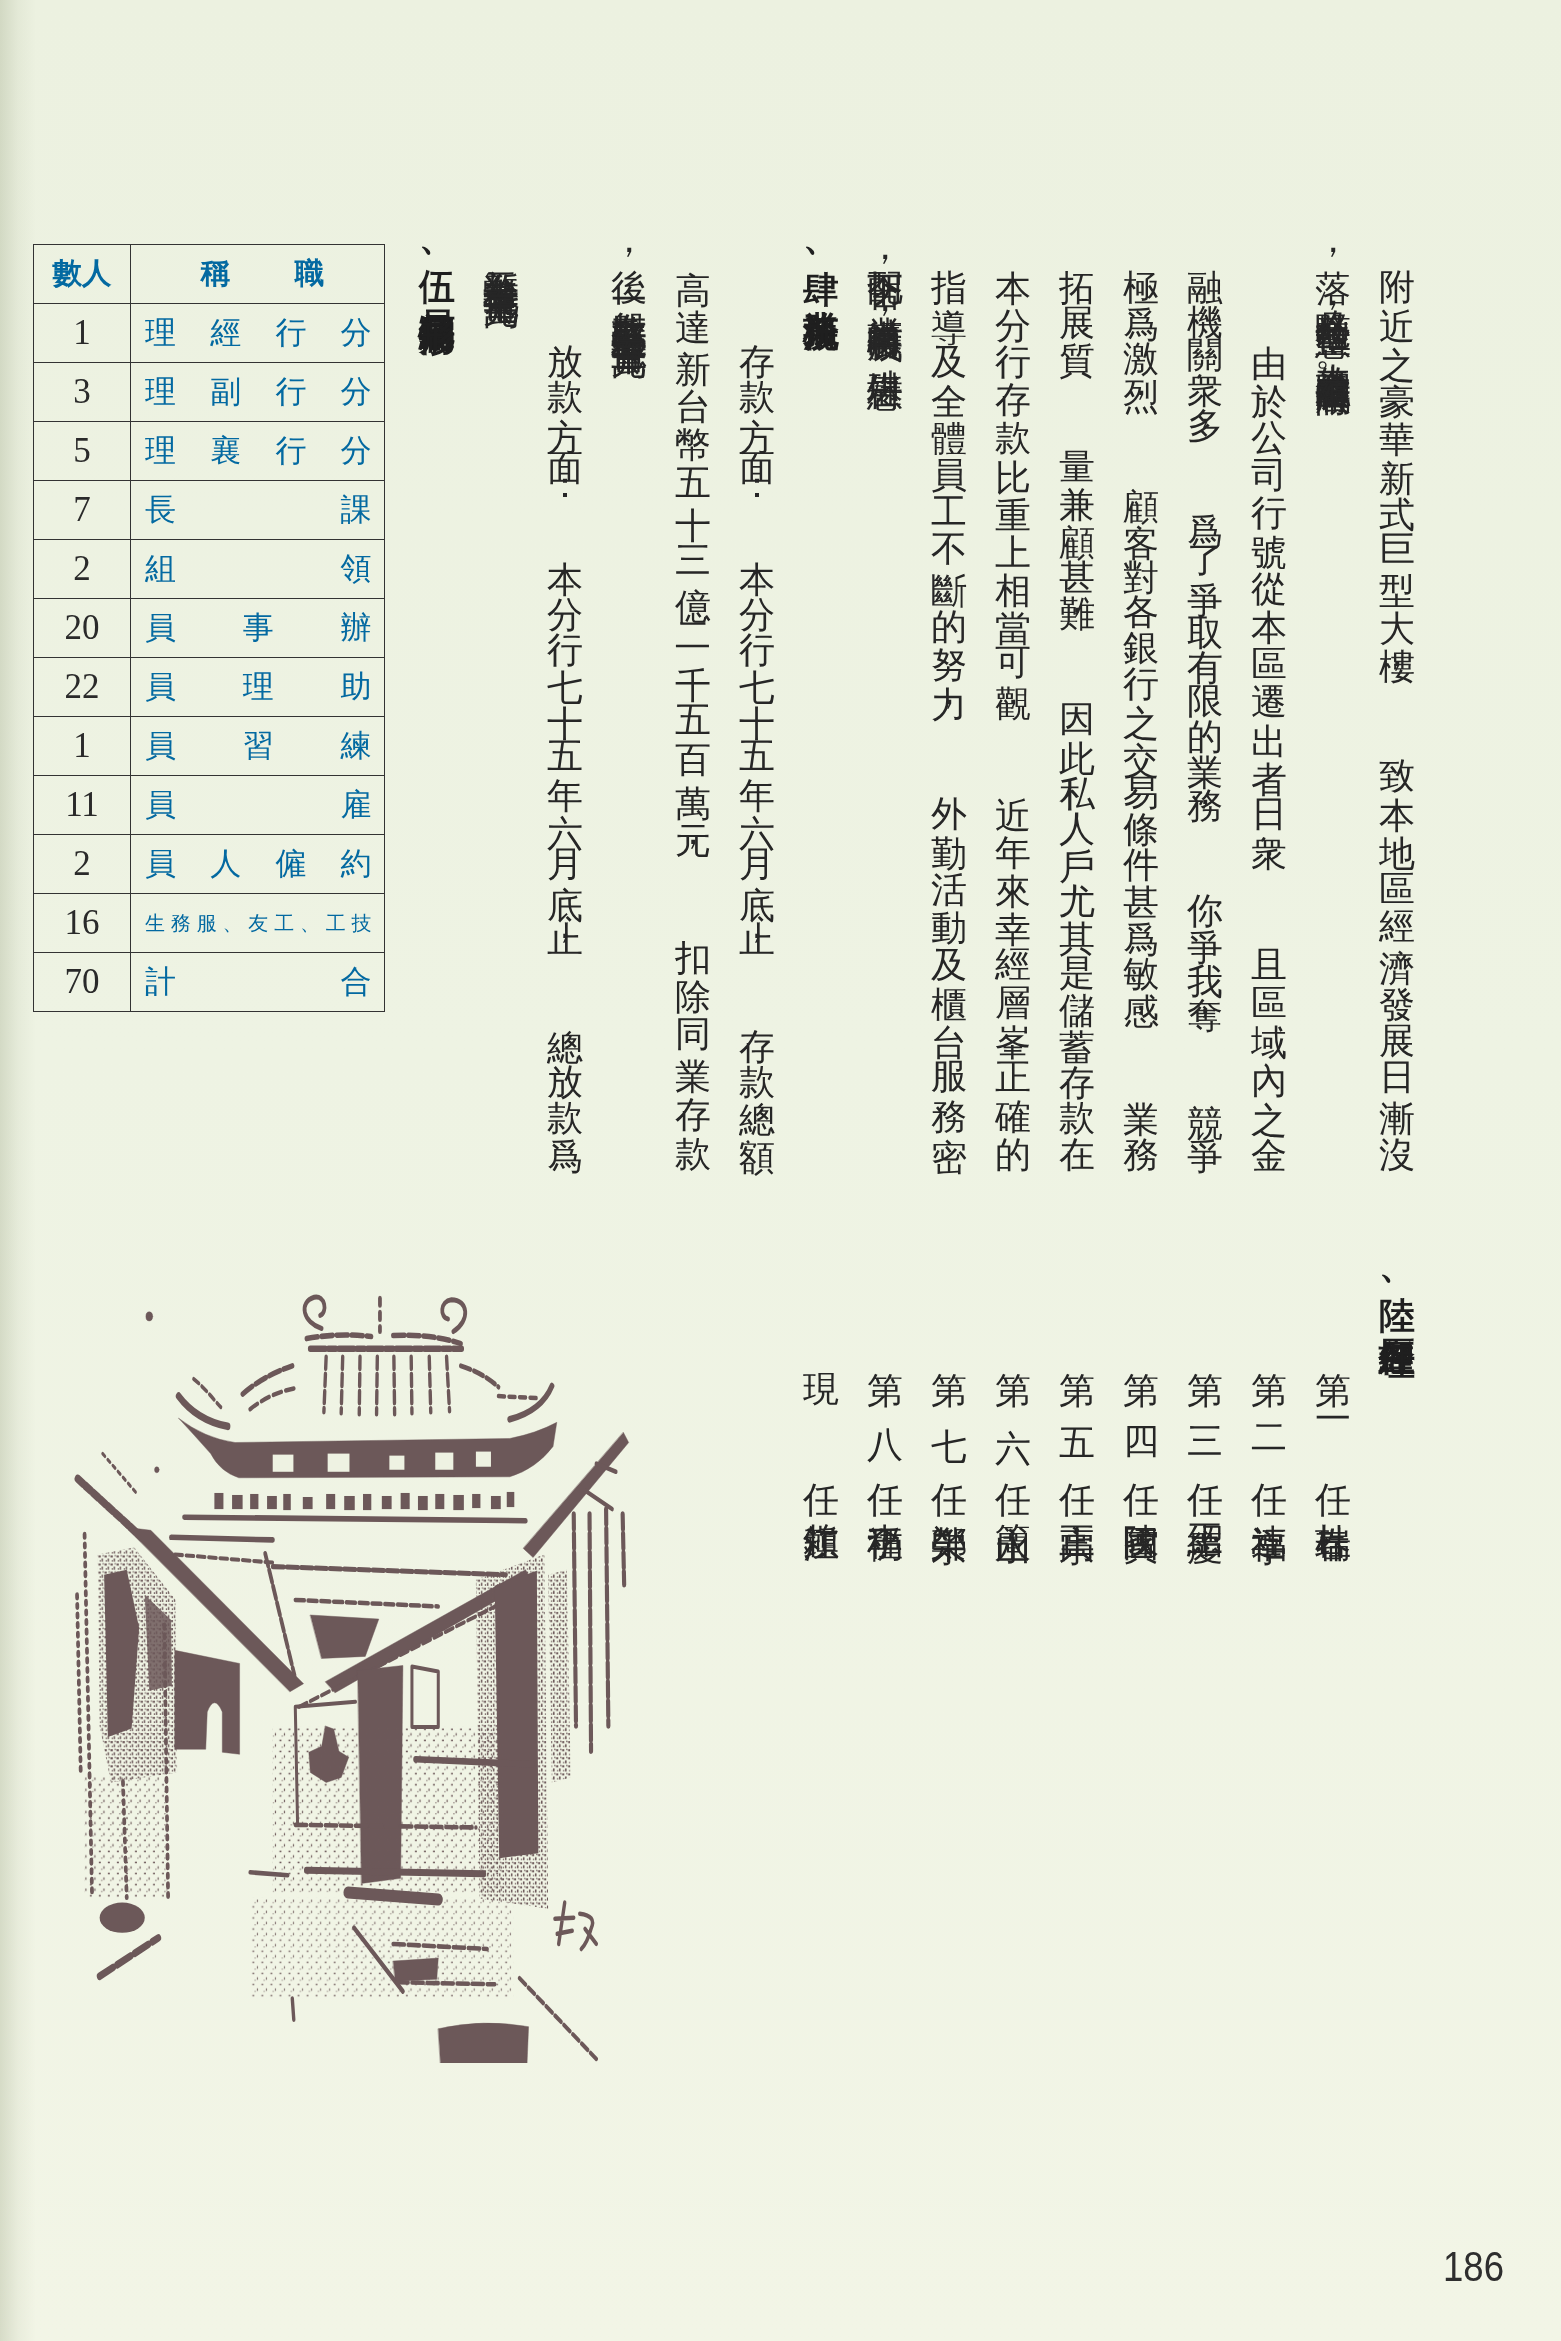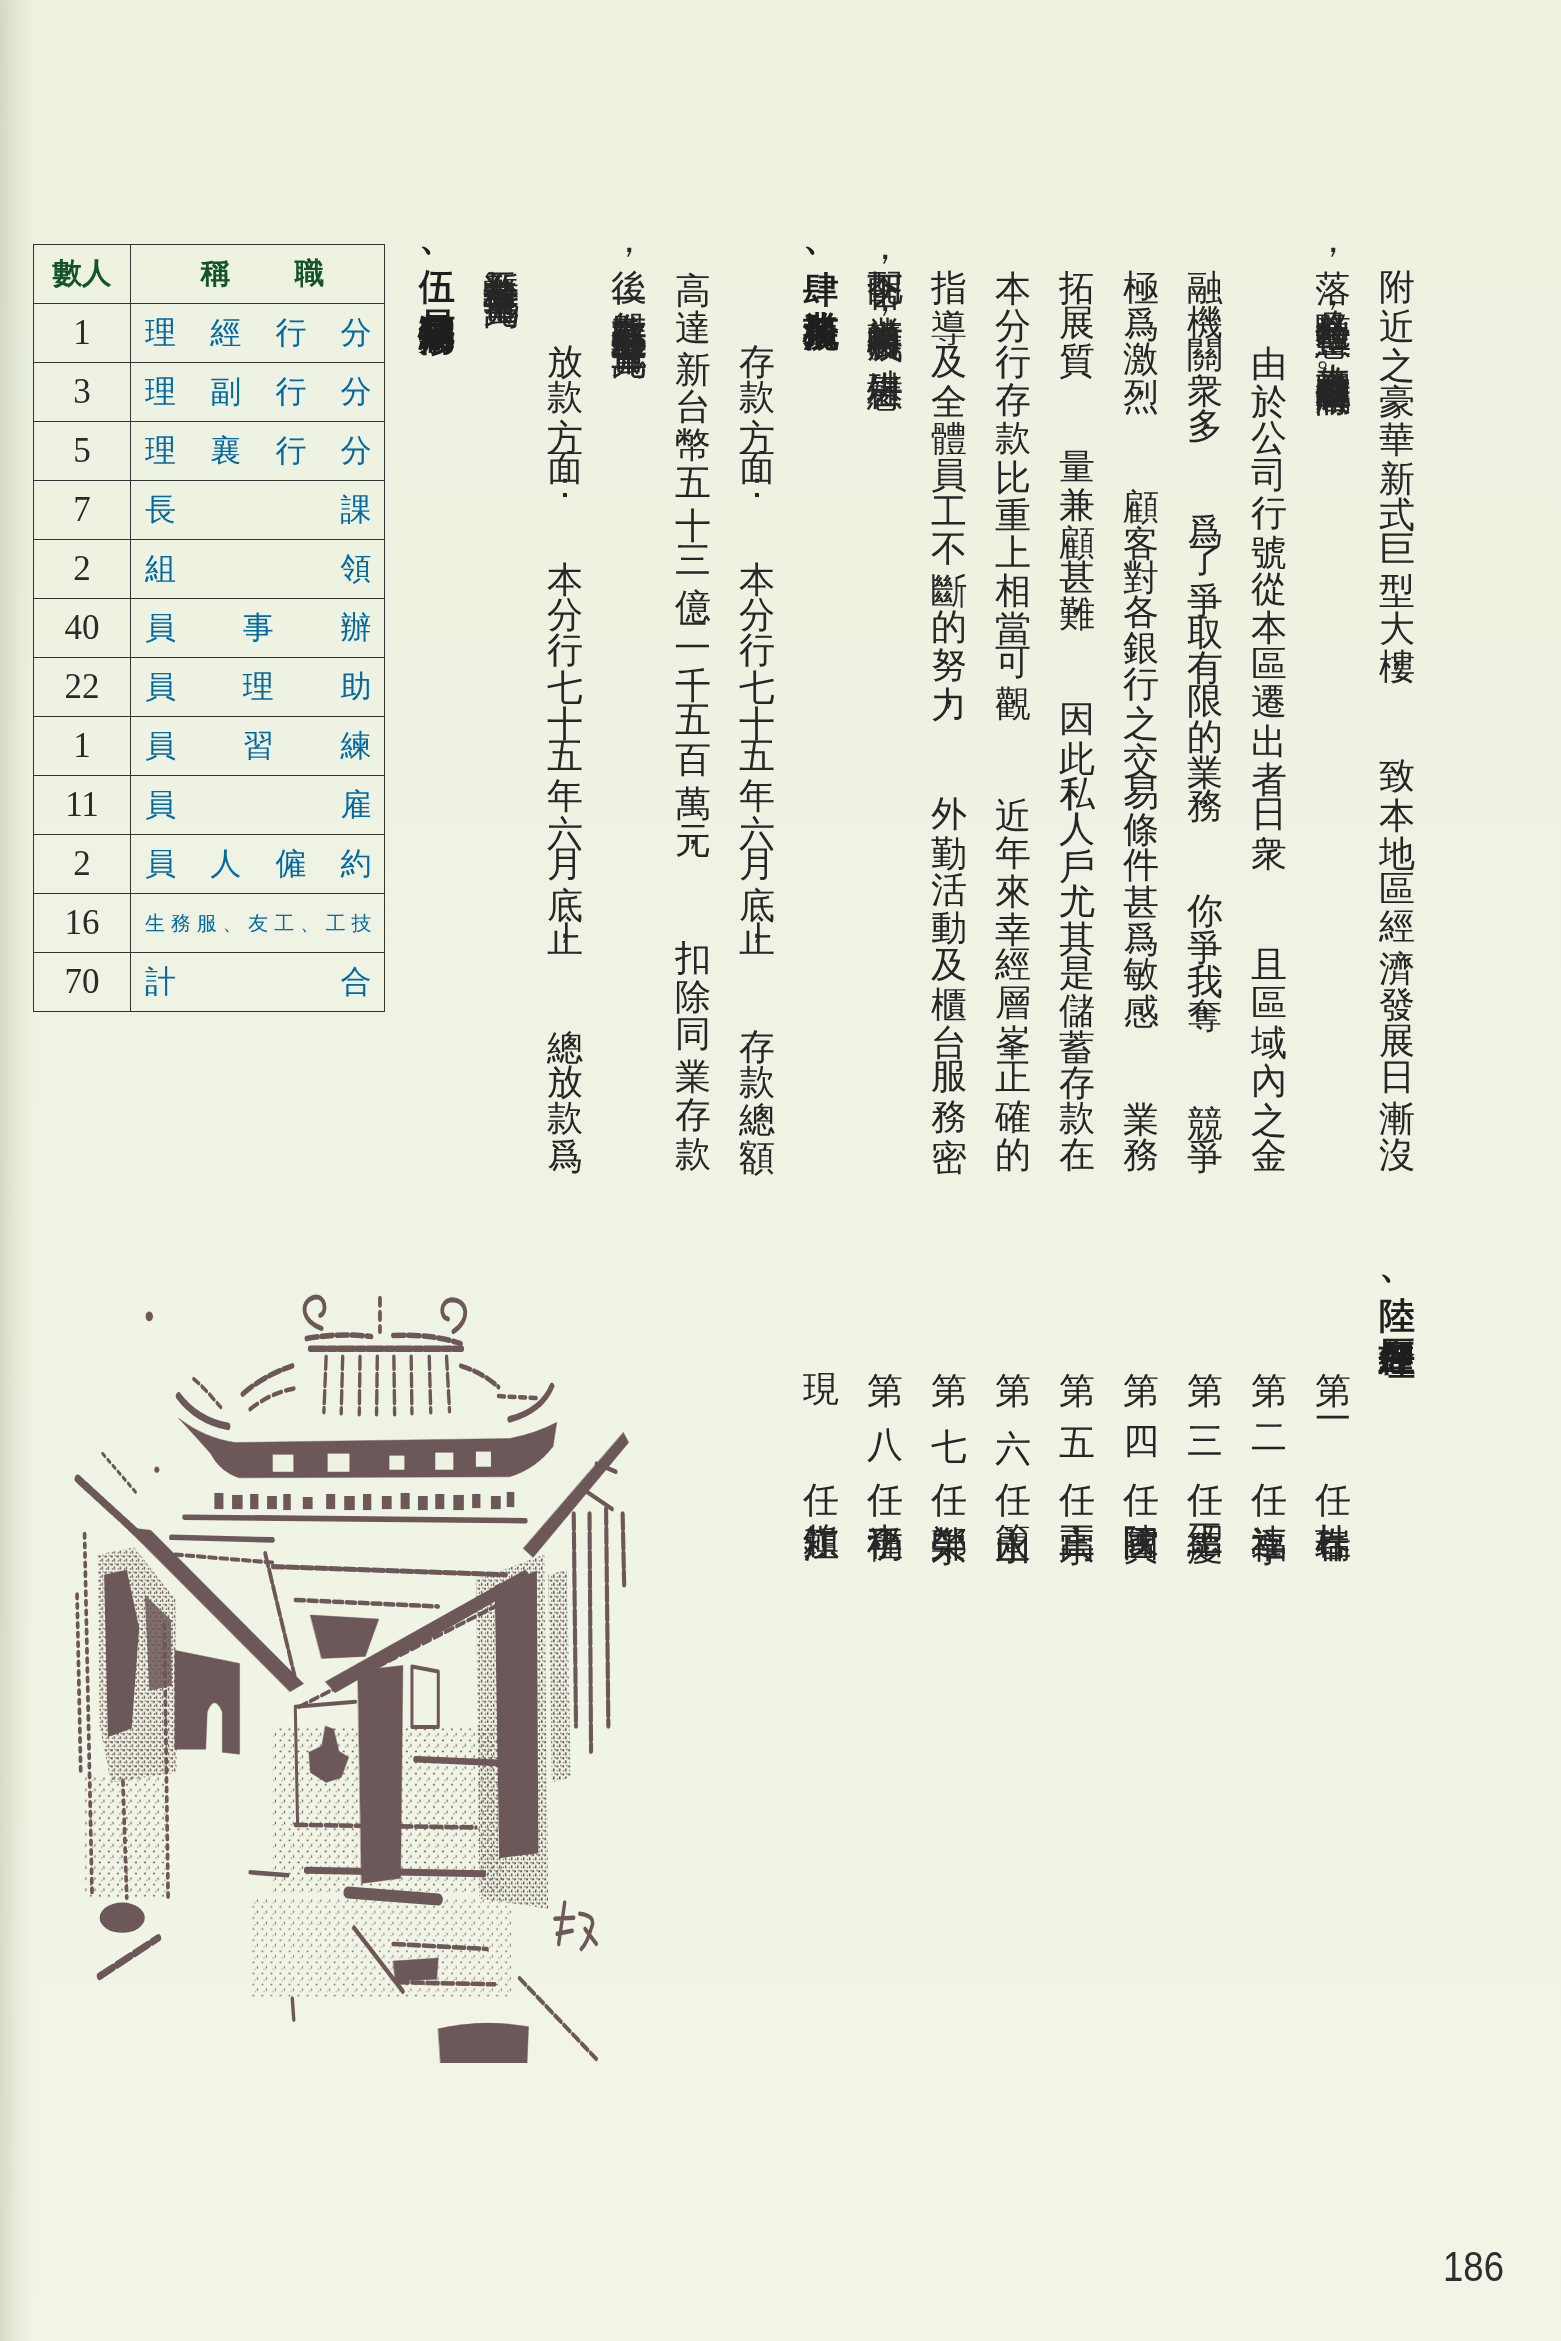--- a/index.html
+++ b/index.html
@@ -46,21 +46,21 @@
 
     
     .staff-table {
       position: absolute; left: 33px; top: 244px; width: 351px; height: 754px;
       border-collapse: collapse; table-layout: fixed;
     }
     .staff-table td, .staff-table th {
       border: 1.9px solid #333333; height: 58px; padding: 0; vertical-align: middle;
     }
     .staff-table th {
-      font-family: "DejaVu Sans", sans-serif; font-weight: bold; font-size: 29.5px; color: #14532d;
+      font-family: "DejaVu Sans", sans-serif; font-weight: bold; font-size: 29.5px; color: #0369a1;
       text-align: center;
     }
     .staff-table th.title-head { word-spacing: 54px; padding-left: 10px; }
     .staff-table td.count {
       font-family: "Liberation Serif", serif; font-size: 35px; text-align: center; color: #2a2a2a;
     }
     .staff-table td.title {
       font-family: "DejaVu Sans", sans-serif; font-size: 31px; color: #0369a1;
       padding: 0 12.4px 0 14px;
       text-align: justify; text-align-last: justify; text-justify: inter-character;
@@ -124,21 +124,21 @@
   </tr>
   <tr>
     <td class="count">7</td>
     <td class="title">長 課</td>
   </tr>
   <tr>
     <td class="count">2</td>
     <td class="title">組 領</td>
   </tr>
   <tr>
-    <td class="count">40</td>
+    <td class="count">20</td>
     <td class="title">員 事 辦</td>
   </tr>
   <tr>
     <td class="count">22</td>
     <td class="title">員 理 助</td>
   </tr>
   <tr>
     <td class="count">1</td>
     <td class="title">員 習 練</td>
   </tr>

